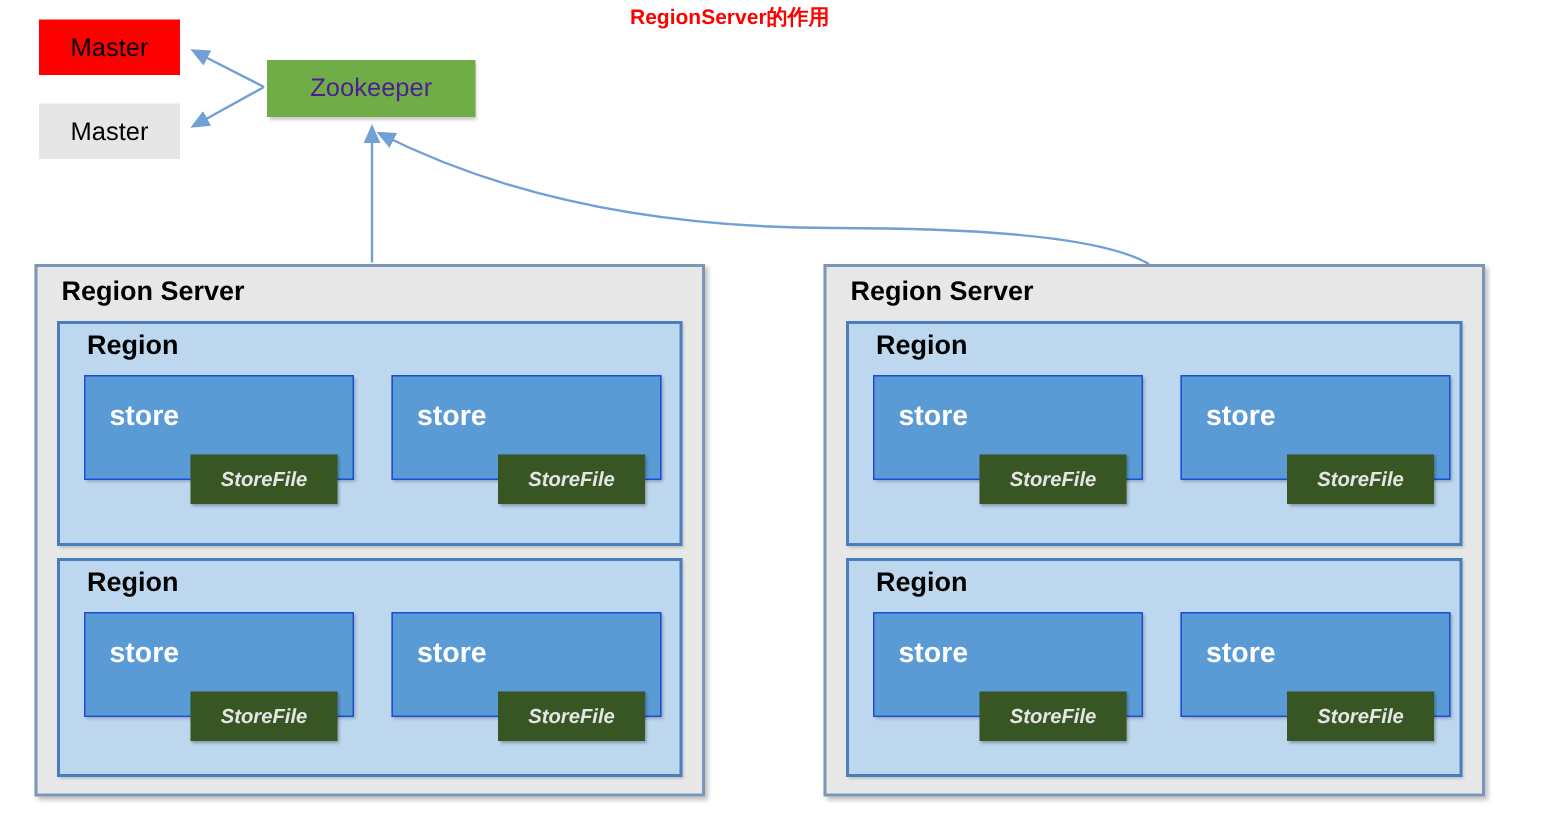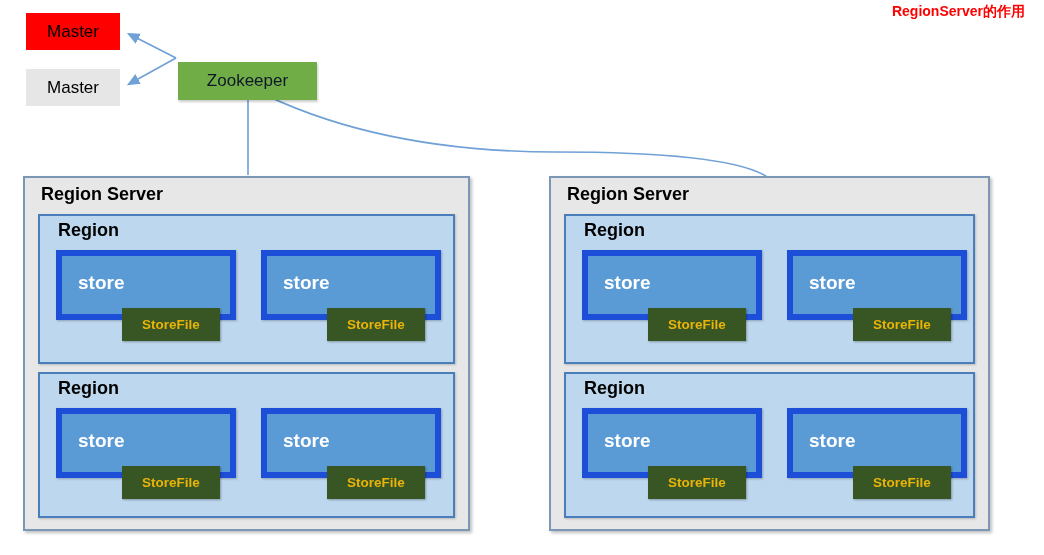--- a/index.html
+++ b/index.html
@@ -7,26 +7,26 @@
     position:relative; width:1044px; height:555px; background:#ffffff;
     font-family:"Liberation Sans", sans-serif; overflow:hidden;
   }
   
   .node {
     position:absolute; display:flex; align-items:center; justify-content:center;
     font-weight:normal; font-size:17px; box-sizing:border-box;
   }
   .master-red  { left:26px; top:13px; width:94px; height:37px; background:#ff0000; color:#000; }
   .master-gray { left:26px; top:69px; width:94px; height:37px; background:#e7e6e6; color:#000; }
-  .zookeeper   { left:178px; top:40px; width:139px; height:38px; background:#70ad47; color:#0f172a;
-                 box-shadow:1px 2px 2px rgba(0,0,0,.2);margin-top:22px; }
+  .zookeeper   { left:178px; top:40px; width:139px; height:38px; background:#70ad47; color:#4c1d95;
+                 box-shadow:1px 2px 2px rgba(0,0,0,.2); }
   
   .arrows { position:absolute; left:0; top:0; width:1044px; height:555px; pointer-events:none; }
   
-  .notes { position:absolute; left:400px; top:2px; width:625px; font-size:14px; line-height:19px; color:#000;text-align:right; }
+  .notes { position:absolute; left:420px; top:2px; width:625px; font-size:14px; line-height:19px; color:#000; }
   .note-title { color:#ff0000; font-weight:bold; }
   .note + .note { margin-top:14px; }
   .note b { font-weight:bold; }
   
   .rs-box {
     position:absolute; top:176px; height:355px; background:#e7e7e7;
     border:2px solid #7c96b5; box-sizing:border-box;
     box-shadow:2px 2px 3px rgba(0,0,0,.25);
   }
   .rs-left  { left:23px;  width:447px; }
@@ -36,29 +36,30 @@
     position:absolute; left:13px; background:#bdd7ee; border:2px solid #4a7ebb;
     box-sizing:border-box; box-shadow:1px 1px 2px rgba(0,0,0,.2);
   }
   .rs-left  .region { width:417px; }
   .rs-right .region { width:411px; }
   .region.r1 { top:36px;  height:150px; }
   .region.r2 { top:194px; height:146px; }
   .region-title { position:absolute; left:18px; top:4px; font-size:18px; font-weight:bold; color:#000; }
   .store {
     position:absolute; top:34px; width:180px; height:70px; background:#5b9bd5;
-    border:6px solid #1d4ed8; box-sizing:border-box; box-shadow:1px 1px 2px rgba(0,0,0,.25);
+    border:1px solid #1d4ed8; box-sizing:border-box; box-shadow:1px 1px 2px rgba(0,0,0,.25);
   }
   .store.s1 { left:16px; }
   .store.s2 { left:221px; }
   .store-label { position:absolute; left:16px; top:16px; color:#fff; font-weight:bold; font-size:19px; }
   .storefile {
     position:absolute; right:10px; top:52px; width:98px; height:33px; background:#375623;
-    color:#eab308; font-weight:bold; font-size:13.5px; display:flex; align-items:center; justify-content:center;
+    color:#e5e5e5; font-weight:bold; font-size:13.5px; display:flex; align-items:center; justify-content:center;
     box-shadow:1px 1px 2px rgba(0,0,0,.3);
+    font-style:italic;
   }
 </style>
 </head>
 <body>
 
 <div class="canvas">
 
   <svg class="arrows" viewBox="0 0 1044 555">
     <defs>
       <marker id="ah" orient="auto" markerWidth="9" markerHeight="9" refX="6.5" refY="3.5">

